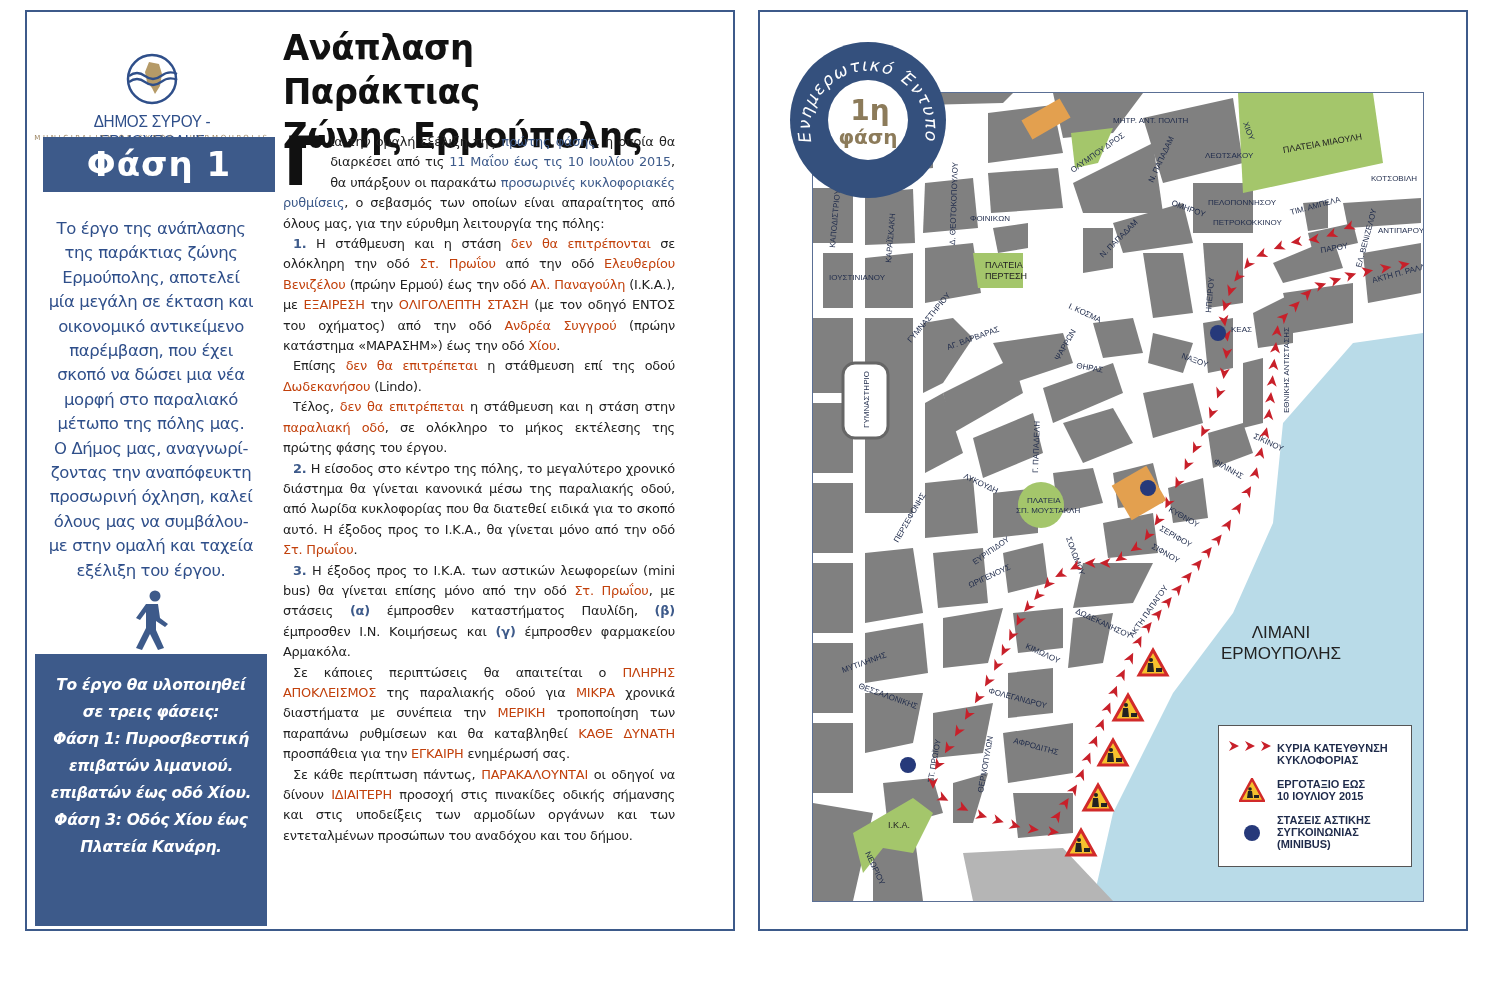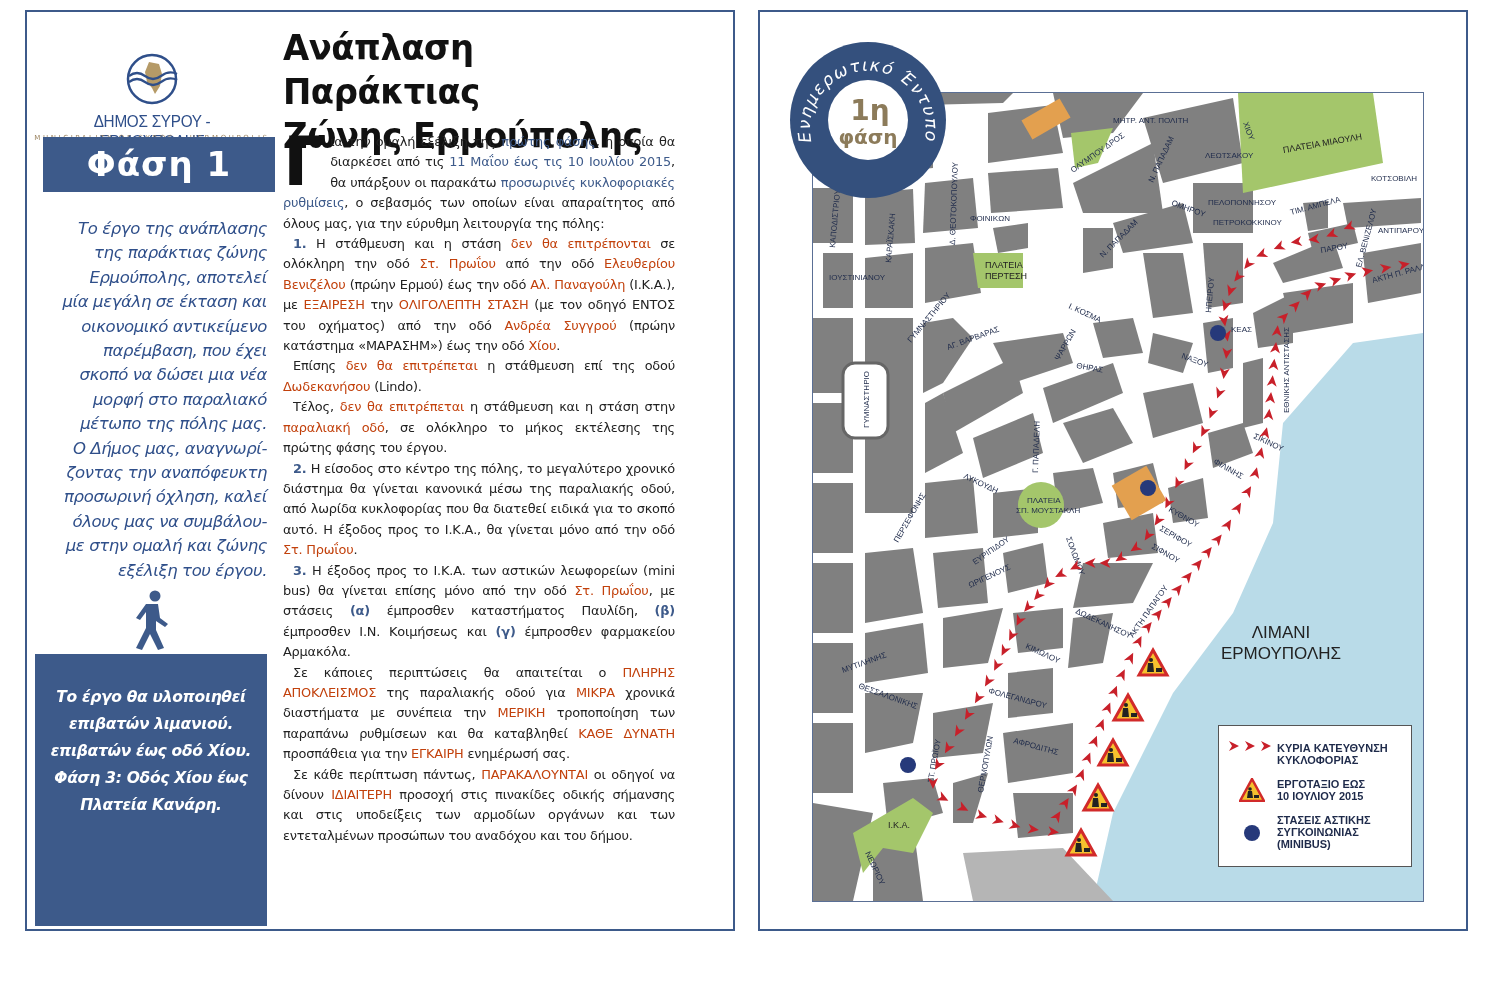--- a/index.html
+++ b/index.html
@@ -6,23 +6,23 @@
   body { width: 1502px; height: 989px; position: relative; overflow: hidden; font-family: "DejaVu Sans", sans-serif; }
 
   
   .left-panel { position: absolute; left: 25px; top: 10px; width: 710px; height: 921px; border: 2px solid #3d5a8a; box-sizing: border-box; }
   .sidebar { position: absolute; left: 0; top: 0; width: 250px; height: 100%; }
   .logo { position: absolute; left: 0; top: 0; width: 250px; height: 115px; text-align: center; margin-top: 28px; }
   .logo-emblem { position: absolute; left: 98px; top: 12px; width: 54px; height: 54px; }
   .logo-title { position: absolute; top: 72px; left: 0; width: 250px; text-align: center; color: #2f4f8a; font-family: "Liberation Sans Narrow", "Liberation Sans", sans-serif; font-size: 17px; letter-spacing: -0.3px; transform: scaleX(0.9); }
   .logo-sub { position: absolute; top: 94px; left: 0; width: 250px; text-align: center; color: #9b8460; font-size: 7px; letter-spacing: 2.6px; }
   .phase-banner { position: absolute; left: 16px; top: 125px; width: 232px; height: 55px; background: #3d5a8a; color: #fff; font-family: "DejaVu Sans", sans-serif; font-weight: bold; font-size: 34px; text-align: center; line-height: 55px; letter-spacing: 1px; }
-  .intro { position: absolute; left: 8px; top: 205px; width: 232px; text-align: right; color: #2f4f8a; font-style: italic; font-size: 16.5px; line-height: 24.4px; font-family: "DejaVu Sans", sans-serif; letter-spacing: -0.4px; }
+  .intro { position: absolute; left: 8px; top: 205px; width: 232px; text-align: center; color: #2f4f8a; font-size: 16.5px; line-height: 24.4px; font-family: "DejaVu Sans", sans-serif; letter-spacing: -0.4px; }
   .walker { position: absolute; left: 97px; top: 578px; width: 52px; height: 60px; }
-  .phases-box { position: absolute; left: 8px; top: 642px; width: 232px; height: 272px; background: #3d5a8a; color: #fff; font-style: italic; font-weight: bold; font-size: 15.5px; line-height: 27px; text-align: center; padding-top: 30px; box-sizing: border-box; letter-spacing: -0.3px; }
+  .phases-box { position: absolute; left: 8px; top: 642px; width: 232px; height: 272px; background: #3d5a8a; color: #fff; font-style: italic; font-weight: bold; font-size: 15.5px; line-height: 27px; text-align: center; padding-top: 18px; box-sizing: border-box; letter-spacing: -0.3px; }
   .phases-box div { white-space: nowrap; }
 
   
   .article { position: absolute; left: 256px; top: 0; width: 395px; }
   .headline { position: absolute; left: 0; top: 14px; width: 420px; font-family: "DejaVu Sans", sans-serif; font-weight: bold; font-size: 36px; line-height: 44px; color: #111; letter-spacing: -0.5px; transform: scaleX(0.94); transform-origin: left top; }
   .body-text { position: absolute; left: 0; top: 120px; width: 392px; font-size: 12.9px; line-height: 20.4px; color: #222; text-align: justify; letter-spacing: -0.2px; }
   .body-text p { margin: 0; text-indent: 10px; }
   .body-text p.first { text-indent: 0; }
   .drop-cap { float: left; font-size: 68px; line-height: 60px; font-weight: bold; color: #111; margin: 0 4px -4px 0; font-family: "DejaVu Sans", sans-serif; }
   .hl { color: #3d5a8a; font-weight: normal; }
@@ -67,31 +67,33 @@
       <div>μία μεγάλη σε έκταση και</div>
       <div>οικονομικό αντικείμενο</div>
       <div>παρέμβαση, που έχει</div>
       <div>σκοπό να δώσει μια νέα</div>
       <div>μορφή στο παραλιακό</div>
       <div>μέτωπο της πόλης μας.</div>
       <div>Ο Δήμος μας, αναγνωρί-</div>
       <div>ζοντας την αναπόφευκτη</div>
       <div>προσωρινή όχληση, καλεί</div>
       <div>όλους μας να συμβάλου-</div>
-      <div>με στην ομαλή και ζώνης</div>
+      <div>με στην ομαλή και ταχεία</div>
       <div>εξέλιξη του έργου.</div>
     </div>
 
     <svg class="walker" viewBox="0 0 52 60">
       <circle cx="31" cy="6" r="5.5" fill="#3d5a8a"></circle>
       <path d="M22 14 L34 14 L36 28 L44 34 L41 37 L32 31 L32 40 L40 58 L34 60 L26 44 L18 60 L12 58 L22 38 L22 22 L16 30 L12 28 Z" fill="#3d5a8a"></path>
     </svg>
 
     <div class="phases-box">
       <div>Το έργο θα υλοποιηθεί</div>
+      <div>σε τρεις φάσεις:</div>
+      <div>Φάση 1: Πυροσβεστική</div>
       <div>επιβατών λιμανιού.</div>
       <div>επιβατών έως οδό Χίου.</div>
       <div>Φάση 3: Οδός Χίου έως</div>
       <div>Πλατεία Κανάρη.</div>
     </div>
   </div>
 
   <div class="article">
     <div class="headline">
       <div>Ανάπλαση Παράκτιας</div>

